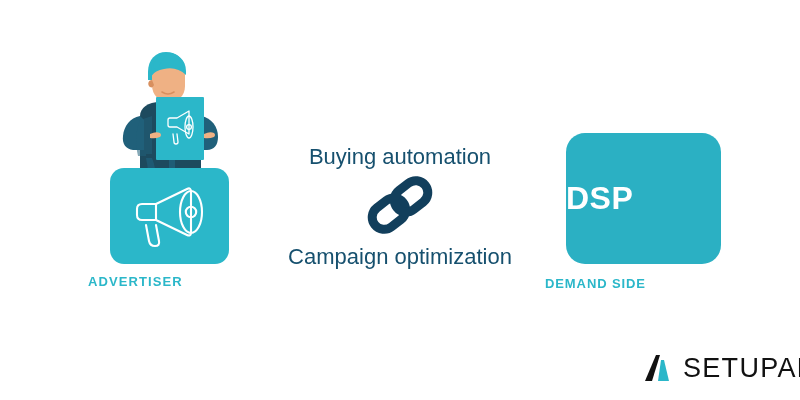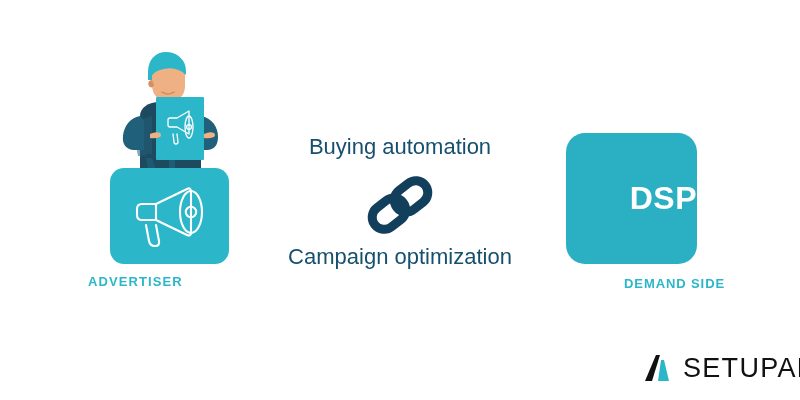--- a/index.html
+++ b/index.html
@@ -79,21 +79,21 @@
     text-align: center;
     color: #16506e;
     font-size: 22px;
     font-weight: 400;
     line-height: 28px;
     white-space: nowrap;
   }
   .caption-top {
     position: absolute;
     left: 0;
-    top: 15px;
+    top: 25px;
   }
   .caption-bottom {
     position: absolute;
     left: 0;
     top: 125px;
   }
   .link-icon-wrap {
     position: absolute;
     left: 50%;
     top: 58px;
@@ -107,40 +107,40 @@
     position: absolute;
     left: 545px;
     top: 133px;
     width: 180px;
     height: 185px;
   }
   .dsp-card {
     position: absolute;
     left: 21px;
     top: 0px;
-    width: 131px;
+    width: 155px;
     height: 131px;
     background: #2bb0c3;
     border-radius: 19px;
     display: flex;
     align-items: center;
-    justify-content: flex-end;
+    justify-content: flex-start;
   }
   .dsp-card-text {
     color: #ffffff;
     font-size: 32px;
     font-weight: bold;
     letter-spacing: 0.5px;
   }
   .dsp-label {
     position: absolute;
     left: 0;
     top: 141px;
     width: 180px;
-    text-align: right;
+    text-align: left;
     color: #2bb7c9;
     font-size: 13px;
     font-weight: bold;
     letter-spacing: 0.9px;
     line-height: 19px;
   }
 
   
   .logo {
     position: absolute;

